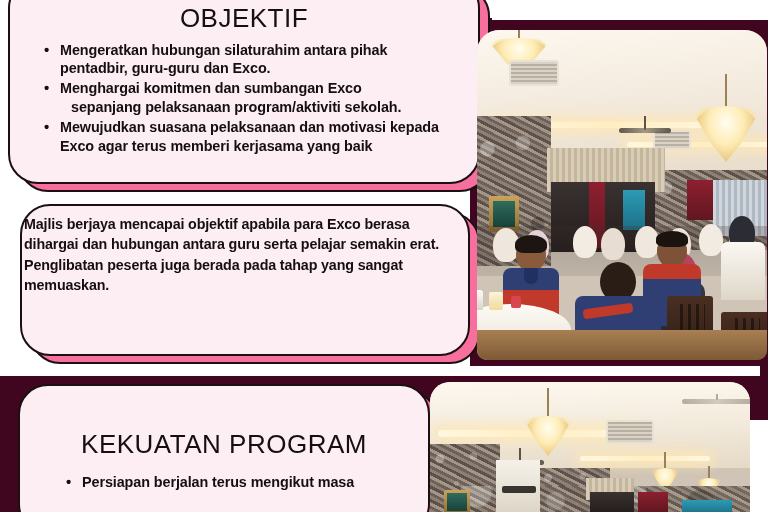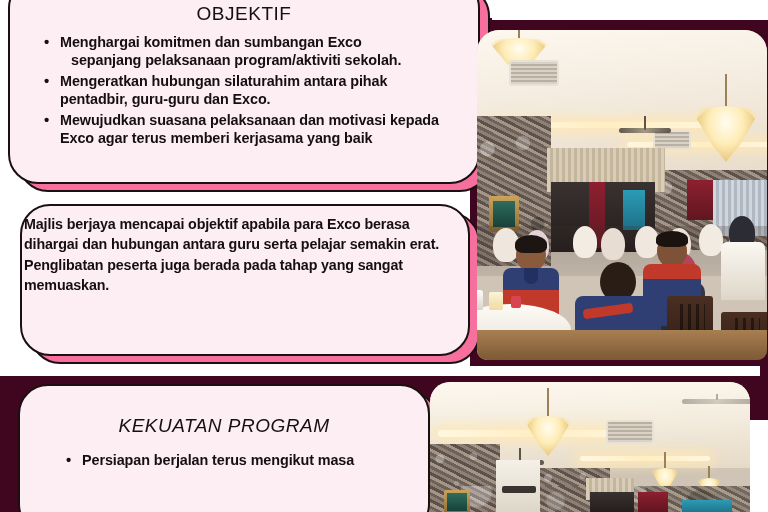--- a/index.html
+++ b/index.html
@@ -106,29 +106,29 @@
   }
 
   .card-inner {
     padding: 4px 14px 6px 14px;
     height: 100%;
     box-sizing: border-box;
   }
 
   .card-title {
     text-align: center;
-    font-size: 19px;
+    font-size: 26px;
     font-weight: 400;
     color: #15100f;
     letter-spacing: 0.5px;
     line-height: 1.1;
   }
   #card-objektif .card-title { margin-top: 20px; }
   #card-keberkesanan .card-title { margin-top: 6px; text-align: center; padding-left: 10px;}
-  #card-kekuatan .card-title { margin-top: 26px; font-style: italic; }
+  #card-kekuatan .card-title { margin-top: 40px; }
 
   .bullets {
     list-style: none;
     margin: 10px 0 0 0;
     padding: 0 0 0 18px;
   }
   .bullets li {
     position: relative;
     font-size: 14.4px;
     font-weight: bold;
@@ -298,26 +298,26 @@
 
   <div class="card-shadow" id="shadow-objektif"></div>
   <div class="card-shadow" id="shadow-keberkesanan"></div>
   <div class="card-shadow" id="shadow-kekuatan"></div>
 
   <div class="card" id="card-objektif">
     <div class="card-inner">
       <div class="card-title">OBJEKTIF</div>
       <ul class="bullets">
         <li>
+          <span>Mengeratkan hubungan silaturahim antara pihak</span>
+          <span class="cont" style="padding-left:0">pentadbir, guru-guru dan Exco.</span>
+        </li>
+        <li>
           <span>Menghargai komitmen dan sumbangan Exco</span>
           <span class="cont">sepanjang pelaksanaan program/aktiviti sekolah.</span>
-        </li>
-        <li>
-          <span>Mengeratkan hubungan silaturahim antara pihak</span>
-          <span class="cont" style="padding-left:0">pentadbir, guru-guru dan Exco.</span>
         </li>
         <li>
           <span>Mewujudkan suasana pelaksanaan dan motivasi kepada</span>
           <span class="cont" style="padding-left:0">Exco agar terus memberi kerjasama yang baik</span>
         </li>
       </ul>
     </div>
   </div>
 
   <div class="card" id="card-keberkesanan">

